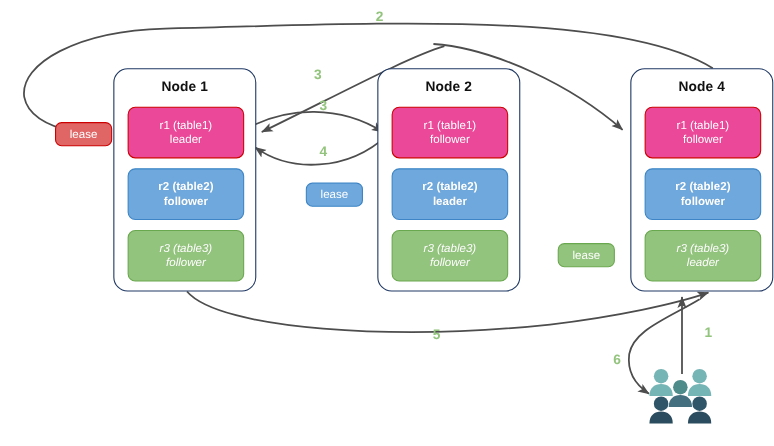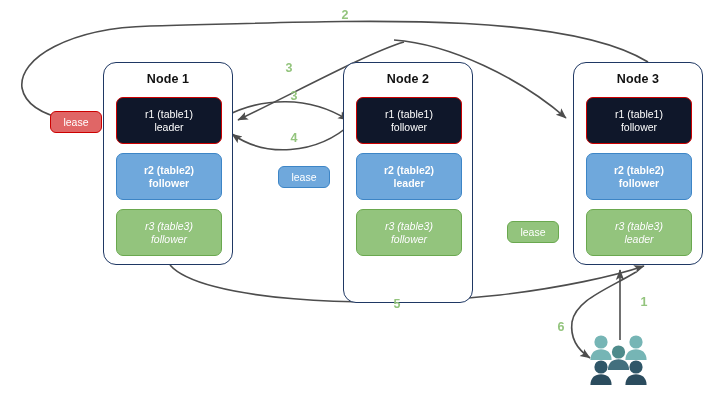--- a/index.html
+++ b/index.html
@@ -50,21 +50,21 @@
     display: flex;
     flex-direction: column;
     align-items: center;
     justify-content: center;
     color: #ffffff;
     font-size: 10.5px;
     line-height: 13px;
     text-align: center;
     text-shadow: 0 0 1px rgba(0,0,0,0.07);
   }
-  .rep-red   { background: #0f172a; border: 1.4px solid #cc0000; }
+  .rep-red   { background: #ec4899; border: 1.4px solid #cc0000; }
   .rep-blue  { background: #6fa8dc; border: 1.4px solid #3d85c6; font-weight: bold; }
   .rep-green { background: #93c47d; border: 1.4px solid #6aa84f; font-style: italic; }
 
   .lease {
     position: absolute;
     box-sizing: border-box;
     border-radius: 6px;
     display: flex;
     align-items: center;
     justify-content: center;
@@ -129,37 +129,37 @@
         </div>
         <div class="replica rep-blue" style="left: 12px; top: 90px; width: 106px; height: 47px;">
           <span>r2 (table2)</span>
           <span>follower</span>
         </div>
         <div class="replica rep-green" style="left: 12px; top: 146px; width: 106px; height: 47px;">
           <span>r3 (table3)</span>
           <span>follower</span>
         </div>
       </div>
-      <div class="node" style="left: 343px; top: 62px; width: 130px; height: 241px;">
+      <div class="node" style="left: 343px; top: 62px; width: 130px; height: 203px;">
         <div class="node-title">Node 2</div>
         <div class="replica rep-red" style="left: 12px; top: 34px; width: 106px; height: 47px;">
           <span>r1 (table1)</span>
           <span>follower</span>
         </div>
         <div class="replica rep-blue" style="left: 12px; top: 90px; width: 106px; height: 47px;">
           <span>r2 (table2)</span>
           <span>leader</span>
         </div>
         <div class="replica rep-green" style="left: 12px; top: 146px; width: 106px; height: 47px;">
           <span>r3 (table3)</span>
           <span>follower</span>
         </div>
       </div>
       <div class="node" style="left: 573px; top: 62px; width: 130px; height: 203px;">
-        <div class="node-title">Node 3</div>
+        <div class="node-title">Node 4</div>
         <div class="replica rep-red" style="left: 12px; top: 34px; width: 106px; height: 47px;">
           <span>r1 (table1)</span>
           <span>follower</span>
         </div>
         <div class="replica rep-blue" style="left: 12px; top: 90px; width: 106px; height: 47px;">
           <span>r2 (table2)</span>
           <span>follower</span>
         </div>
         <div class="replica rep-green" style="left: 12px; top: 146px; width: 106px; height: 47px;">
           <span>r3 (table3)</span>

